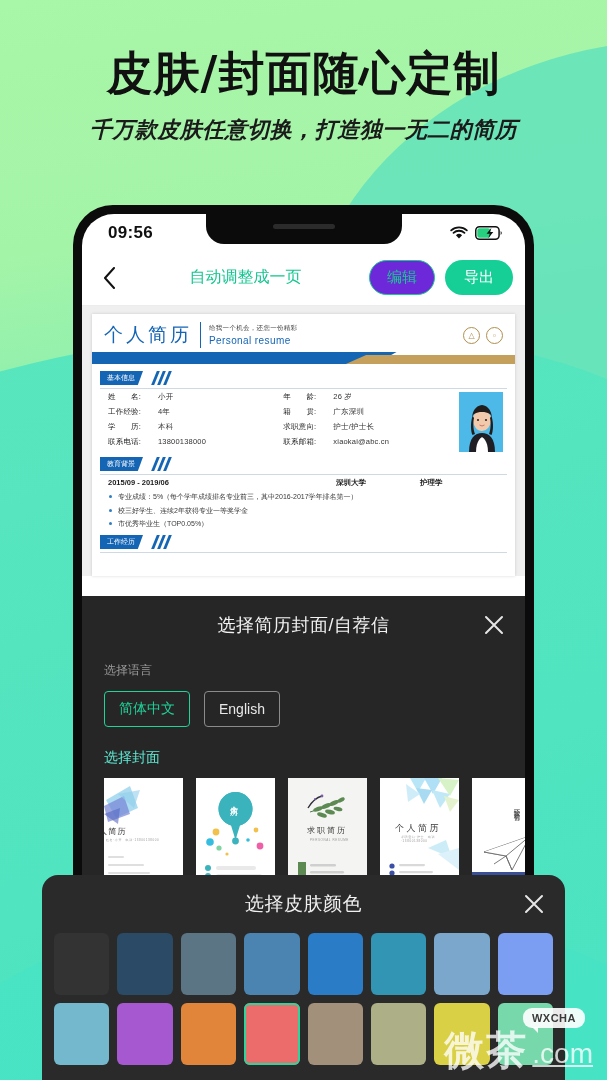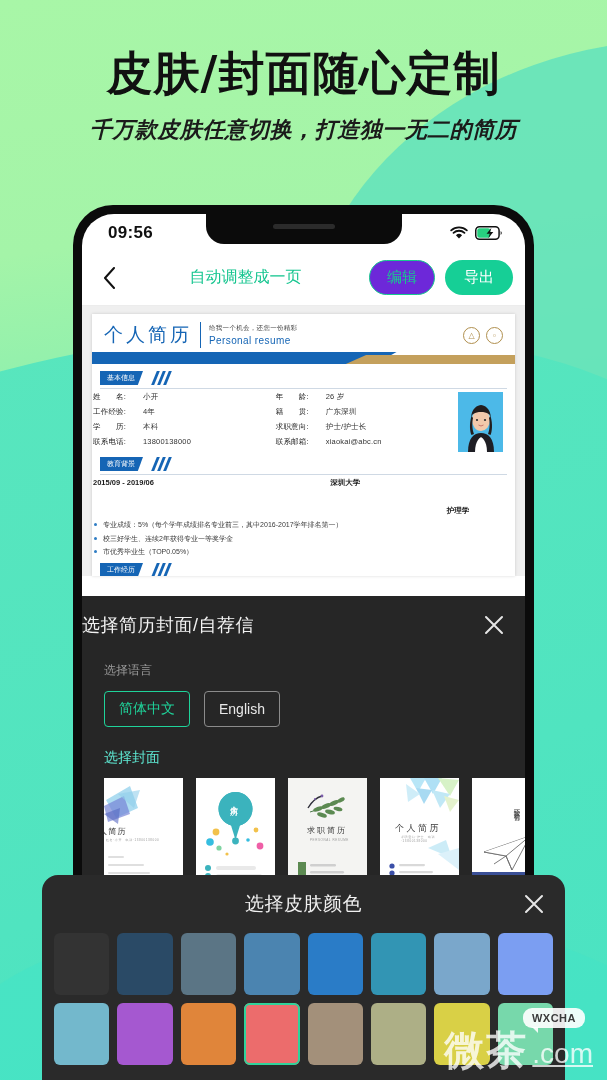--- a/index.html
+++ b/index.html
@@ -136,47 +136,47 @@
     color: #fff; font-size: 7px; line-height: 14px; padding: 0 8px 0 7px;
     clip-path: polygon(0 0, 100% 0, 88% 100%, 0 100%);
   }
   .sec-slash { position: absolute; top: 0; height: 14px; width: 22px; }
   .sec-slash i {
     position: absolute; top: 0; width: 2.5px; height: 14px; background: #1565b5;
     transform: skewX(-22deg);
   }
   .sec-rule { position: absolute; left: 0; right: 8px; bottom: -4px; height: 1px; background: #cfd9e4; }
 
-  .sec-body { padding: 7px 12px 0 1px; font-size: 7.5px; color: #333; }
+  .sec-body { padding: 7px 12px 0 16px; font-size: 7.5px; color: #333; }
   .info-grid { display: flex; }
   .info-col { width: 46%; }
   .info-row { margin-bottom: 5px; letter-spacing: .2px; }
   .info-label { display: inline-block; width: 50px; color: #222; }
   #photo {
     margin-left: auto; width: 46px; height: 60px; background: #49b8e8;
     position: relative; overflow: hidden;
   }
 
   .edu-row { display: flex; font-weight: 700; font-size: 7.5px; color: #1b1b1b; margin-bottom: 4px; }
   .edu-row span:nth-child(1) { width: 44%; }
   .edu-row span:nth-child(2) { width: 35%; text-align: center; }
-  .edu-row span:nth-child(3) { flex: 1; text-align: center; padding-right: 4px; margin-top: 28px; }
+  .edu-row span:nth-child(3) { flex: 1; text-align: left; padding-right: 4px; }
   .bullet { position: relative; padding-left: 10px; margin-bottom: 3.5px; font-size: 7px; color: #3a3a3a; }
   .bullet::before {
     content: ""; position: absolute; left: 1px; top: 3px;
     width: 3px; height: 3px; border-radius: 50%; background: #2f7dc4;
   }
 
   
   #cover-sheet {
     position: absolute; left: 0; right: 0; bottom: 0; top: 382px;
     background: #262626; color: #fff; z-index: 25;
   }
   #cover-head {
-    position: relative; height: 58px; display: flex; align-items: center; justify-content: flex-start;
+    position: relative; height: 58px; display: flex; align-items: center; justify-content: center;
   }
   #cover-title { font-size: 18px; color: #f2f2f2; letter-spacing: .5px; }
   .close-x {
     position: absolute; right: 20px; top: 50%; transform: translateY(-50%);
     width: 22px; height: 22px; cursor: pointer;
   }
   #lang-label { font-size: 12px; color: #9a9a9a; padding: 8px 0 0 22px; }
   #lang-row { display: flex; gap: 14px; padding: 12px 0 0 22px; }
   .lang-btn {
     border-radius: 4px; font-size: 14px; padding: 8px 14px; background: transparent;

